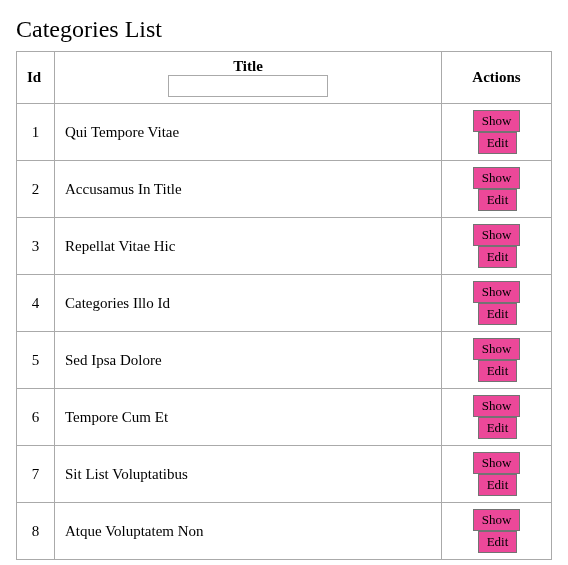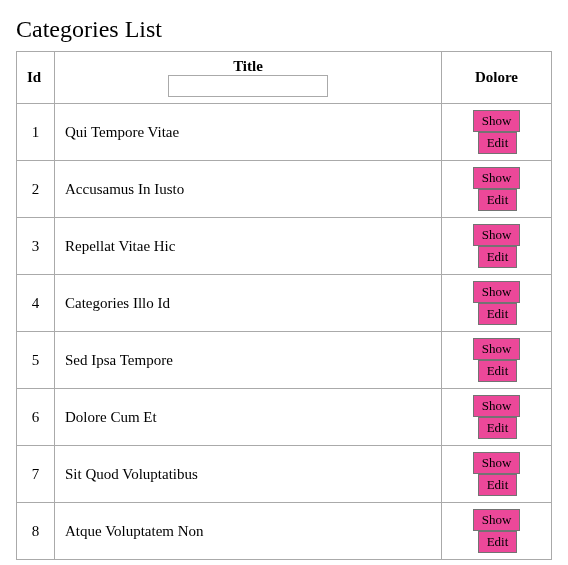--- a/index.html
+++ b/index.html
@@ -70,57 +70,57 @@
 <h1>Categories List</h1>
 
 <table>
   <thead>
     <tr>
       <th>Id</th>
       <th class="title-th">
         <span>Title</span><br>
         <input class="title-search" type="text" value="" style="">
       </th>
-      <th class="actions-th">Dolore</th>
+      <th class="actions-th">Actions</th>
     </tr>
   </thead>
   <tbody id="table-body">
   <tr>
         <td class="id-col">1</td>
         <td>Qui Tempore Vitae</td>
         <td class="actions-col"><button class="btn">Show</button><button class="btn">Edit</button></td>
       </tr>
       <tr>
         <td class="id-col">2</td>
-        <td>Accusamus In Iusto</td>
+        <td>Accusamus In Title</td>
         <td class="actions-col"><button class="btn">Show</button><button class="btn">Edit</button></td>
       </tr>
       <tr>
         <td class="id-col">3</td>
         <td>Repellat Vitae Hic</td>
         <td class="actions-col"><button class="btn">Show</button><button class="btn">Edit</button></td>
       </tr>
       <tr>
         <td class="id-col">4</td>
         <td>Categories Illo Id</td>
         <td class="actions-col"><button class="btn">Show</button><button class="btn">Edit</button></td>
       </tr>
       <tr>
         <td class="id-col">5</td>
-        <td>Sed Ipsa Tempore</td>
+        <td>Sed Ipsa Dolore</td>
         <td class="actions-col"><button class="btn">Show</button><button class="btn">Edit</button></td>
       </tr>
       <tr>
         <td class="id-col">6</td>
-        <td>Dolore Cum Et</td>
+        <td>Tempore Cum Et</td>
         <td class="actions-col"><button class="btn">Show</button><button class="btn">Edit</button></td>
       </tr>
       <tr>
         <td class="id-col">7</td>
-        <td>Sit Quod Voluptatibus</td>
+        <td>Sit List Voluptatibus</td>
         <td class="actions-col"><button class="btn">Show</button><button class="btn">Edit</button></td>
       </tr>
       <tr>
         <td class="id-col">8</td>
         <td>Atque Voluptatem Non</td>
         <td class="actions-col"><button class="btn">Show</button><button class="btn">Edit</button></td>
       </tr>
     </tbody>
 </table>
 

